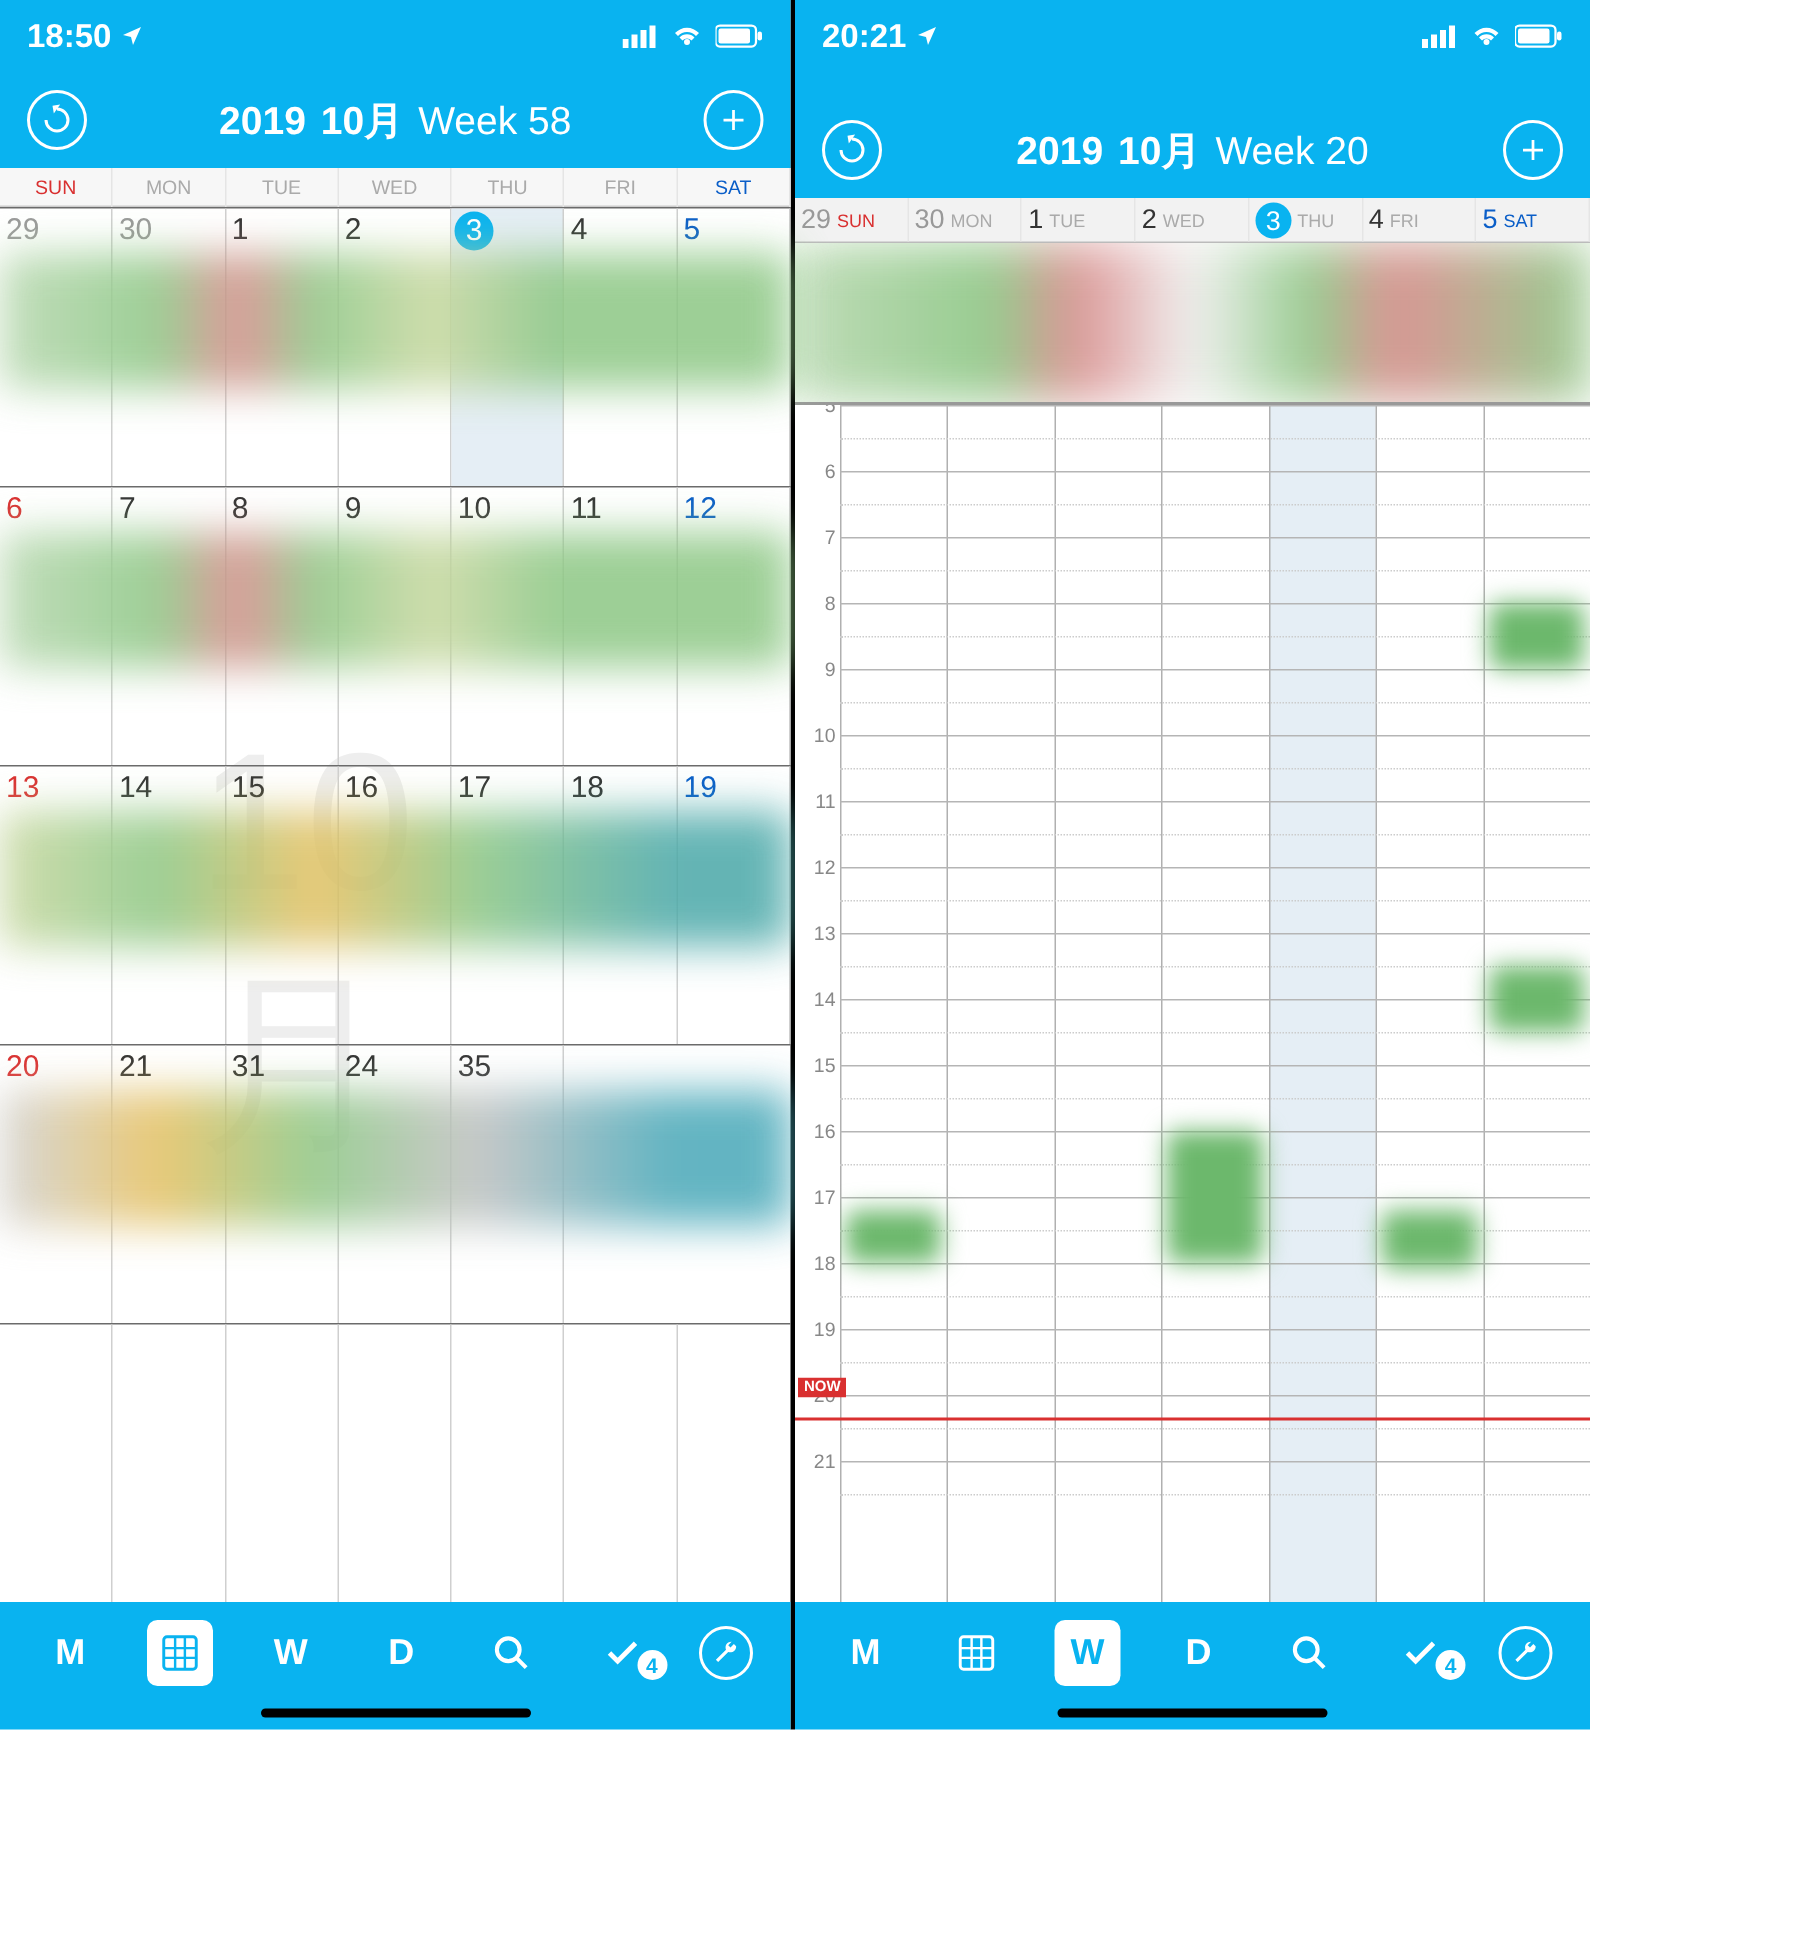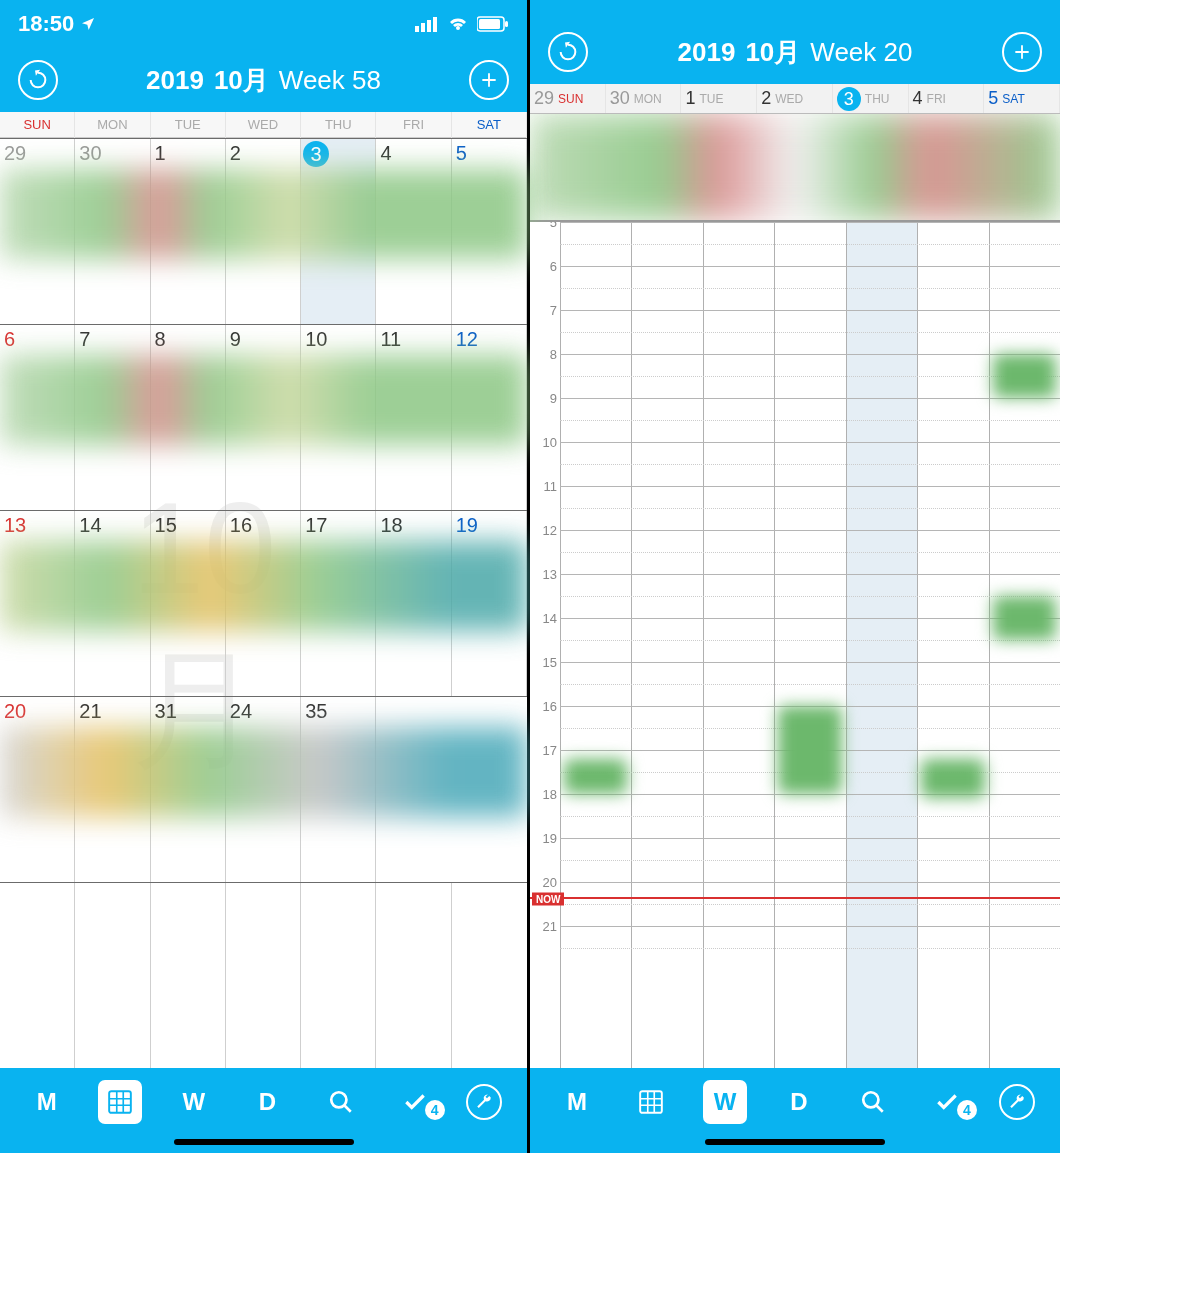--- a/index.html
+++ b/index.html
@@ -271,20 +271,44 @@
       <div class="circle-btn" style="width:36px;height:36px;border-width:2px;">
         <svg width="18" height="18" viewBox="0 0 24 24">
             <path fill="#fff" d="M21 6a5 5 0 01-7 5L5 20l-2-2 9-9a5 5 0 015-7l-3 3 2 2 3-3z"></path>
           </svg>
       </div>
       <div class="home-indicator"></div>
     </div>
   </div>
 
   <div class="phone">
+    <div class="status-bar">
+      <div class="status-left">
+        <span>20:21</span>
+        <svg width="16" height="16" viewBox="0 0 24 24">
+            <path fill="#fff" d="M3 11l18-8-8 18-2-8z"></path>
+          </svg>
+      </div>
+      <div class="status-right">
+        <svg width="24" height="16" viewBox="0 0 24 16">
+            <rect x="0" y="10" width="4" height="6" fill="#fff"></rect>
+            <rect x="6" y="7" width="4" height="9" fill="#fff"></rect>
+            <rect x="12" y="4" width="4" height="12" fill="#fff"></rect>
+            <rect x="18" y="1" width="4" height="15" fill="#fff"></rect>
+          </svg>
+        <svg width="22" height="16" viewBox="0 0 22 16">
+            <path fill="#fff" d="M11 14a2 2 0 100-4 2 2 0 000 4zm-5-5a7 7 0 0110 0l-2 2a4.2 4.2 0 00-6 0zm-3-3a11 11 0 0116 0l-2 2a8.2 8.2 0 00-12 0z"></path>
+          </svg>
+        <svg width="32" height="16" viewBox="0 0 32 16">
+            <rect x="0" y="1" width="27" height="14" rx="3" fill="none" stroke="#fff" stroke-width="1.5"></rect>
+            <rect x="2" y="3" width="21" height="10" rx="1.5" fill="#fff"></rect>
+            <rect x="28" y="5" width="3" height="6" rx="1.5" fill="#fff"></rect>
+          </svg>
+      </div>
+    </div>
     <div style="height:20px;background:#09b3f0;"></div>
 
     <div class="nav-bar">
       <div class="circle-btn">
         <svg width="22" height="22" viewBox="0 0 24 24">
             <path fill="none" stroke="#fff" stroke-width="2.2" d="M4 12a8 8 0 108-8"></path>
             <path fill="#fff" d="M12 0l-4 4 4 4z" transform="rotate(35 12 4)"></path>
           </svg>
       </div>
       <div class="nav-title">
@@ -396,21 +420,21 @@
         <div class="hour-line" style="top: 660px;"></div>
         <div class="half-line" style="top: 682px;"></div>
         <div class="hour-line" style="top: 704px;"></div>
         <div class="half-line" style="top: 726px;"></div>
         <div class="event-blur" style="left: 462.571px; width: 63.4286px; top: 132px; height: 44px;"></div>
         <div class="event-blur" style="left: 462.571px; width: 63.4286px; top: 374px; height: 44px;"></div>
         <div class="event-blur" style="left: 248.286px; width: 63.4286px; top: 484px; height: 88px;"></div>
         <div class="event-blur" style="left: 34px; width: 63.4286px; top: 536.8px; height: 35.2px;"></div>
         <div class="event-blur" style="left: 391.143px; width: 63.4286px; top: 536.8px; height: 39.6px;"></div>
         <div class="now-line" style="top: 675.4px;"></div>
-        <div class="now-badge" style="top: 677px;">NOW</div>
+        <div class="now-badge" style="top: 655px;">NOW</div>
       </div>
 
     <div class="toolbar">
       <div class="tb-item">M</div>
       <div class="tb-item">
         <svg width="26" height="26" viewBox="0 0 24 24">
             <rect x="2" y="2" width="20" height="20" rx="2" fill="none" stroke="#fff" stroke-width="1.8"></rect>
             <path stroke="#fff" stroke-width="1.5" d="M2 9h20M2 15h20M9 2v20M15 2v20"></path>
           </svg>
       </div>

